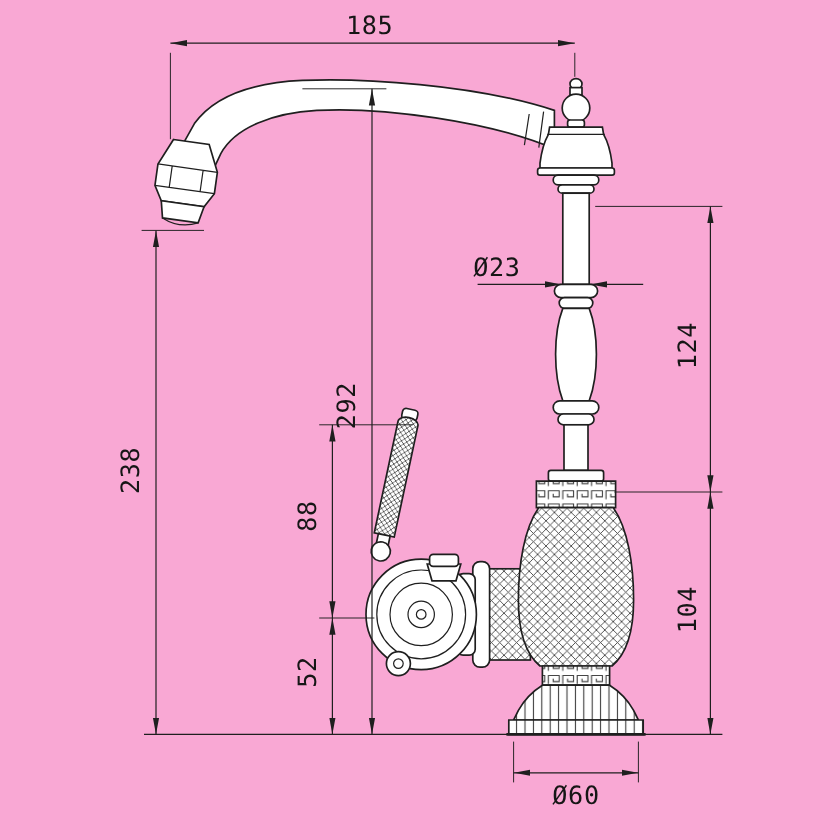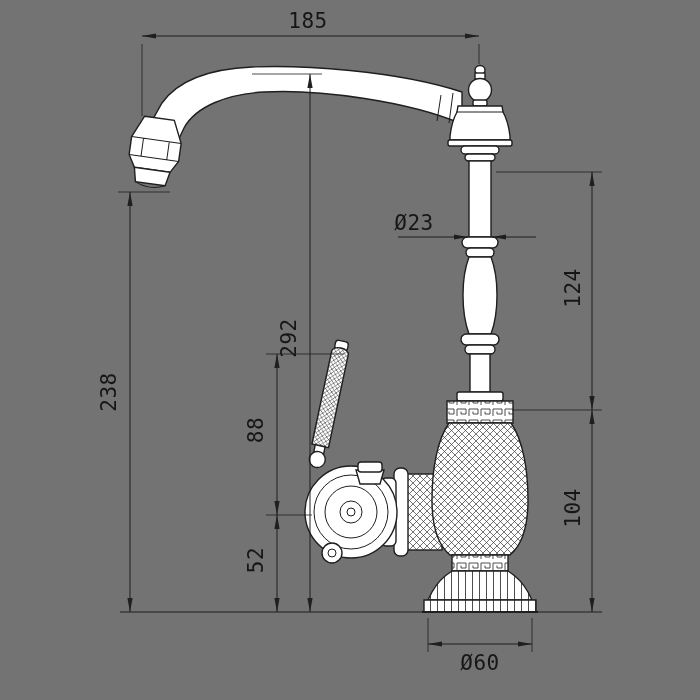--- a/index.html
+++ b/index.html
@@ -1,18 +1,18 @@
 <!DOCTYPE html>
 <html><head>
 <meta charset="utf-8">
 <style>
   html, body { margin: 0; padding: 0; background: #ffffff; }
   #stage {
     width: 700px; height: 700px; position: relative;
-    background: #737373; overflow: hidden;
+    background: #f9a8d4; overflow: hidden;
     font-family: "DejaVu Sans Mono", "Liberation Mono", monospace;
     text-decoration: underline;
   }
   svg text {
     font-family: "DejaVu Sans Mono", "Liberation Mono", monospace;
     font-size: 21px; fill: #161616; letter-spacing: 0.5px;
   }
   .outline { fill: #ffffff; stroke: #1f1f1f; stroke-width: 1.4; }
   .detail  { fill: none;    stroke: #1f1f1f; stroke-width: 1; }
   .dim     { stroke: #1f1f1f; stroke-width: 1; fill: none; }

